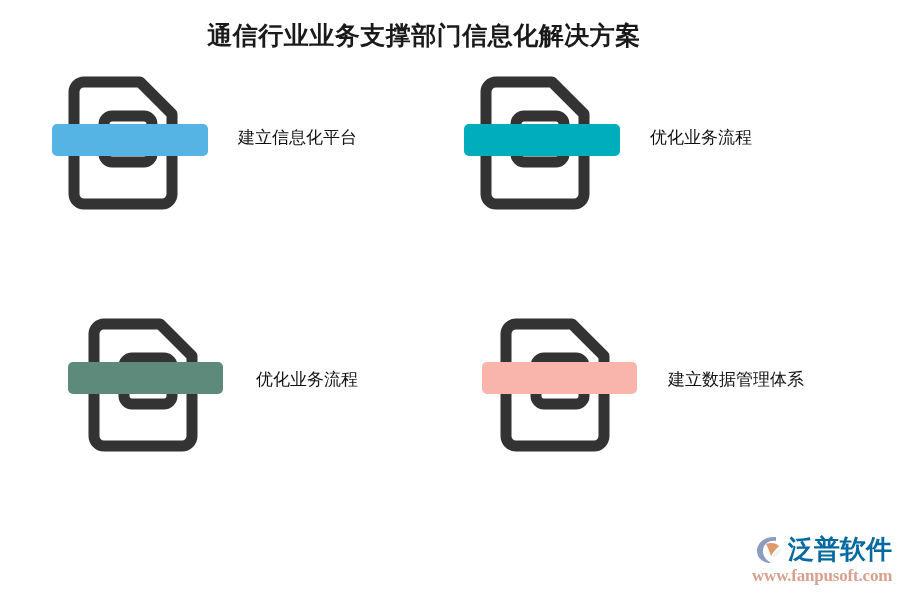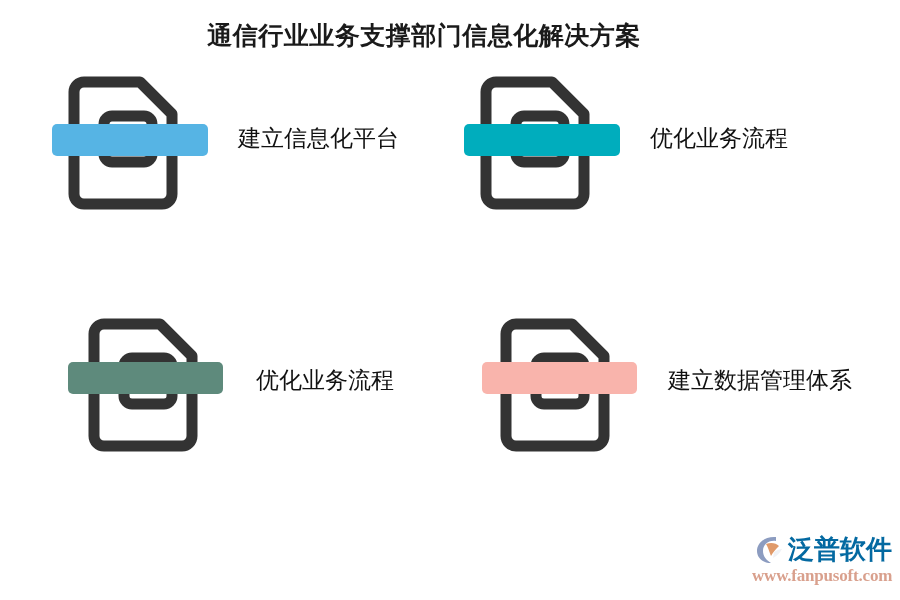--- a/index.html
+++ b/index.html
@@ -69,21 +69,21 @@
     border-radius: 5px;
   }
   .bar-r1c1 { left: 4px;  top: 66px; width: 156px; }
   .bar-r1c2 { left: 4px;  top: 66px; width: 156px; }
   .bar-r2c1 { left: 0px;  top: 62px; width: 155px; }
   .bar-r2c2 { left: 2px;  top: 62px; width: 155px; }
 
   .label {
     position: absolute;
     top: 68px;
-    font-size: 23px;
+    font-size: 17px;
     color: #111111;
     white-space: nowrap;
     line-height: 24px;
   }
   .label-r1c1 { left: 190px; }
   .label-r1c2 { left: 190px; }
   .label-r2c1 { left: 188px; }
   .label-r2c2 { left: 188px; }
 
   

